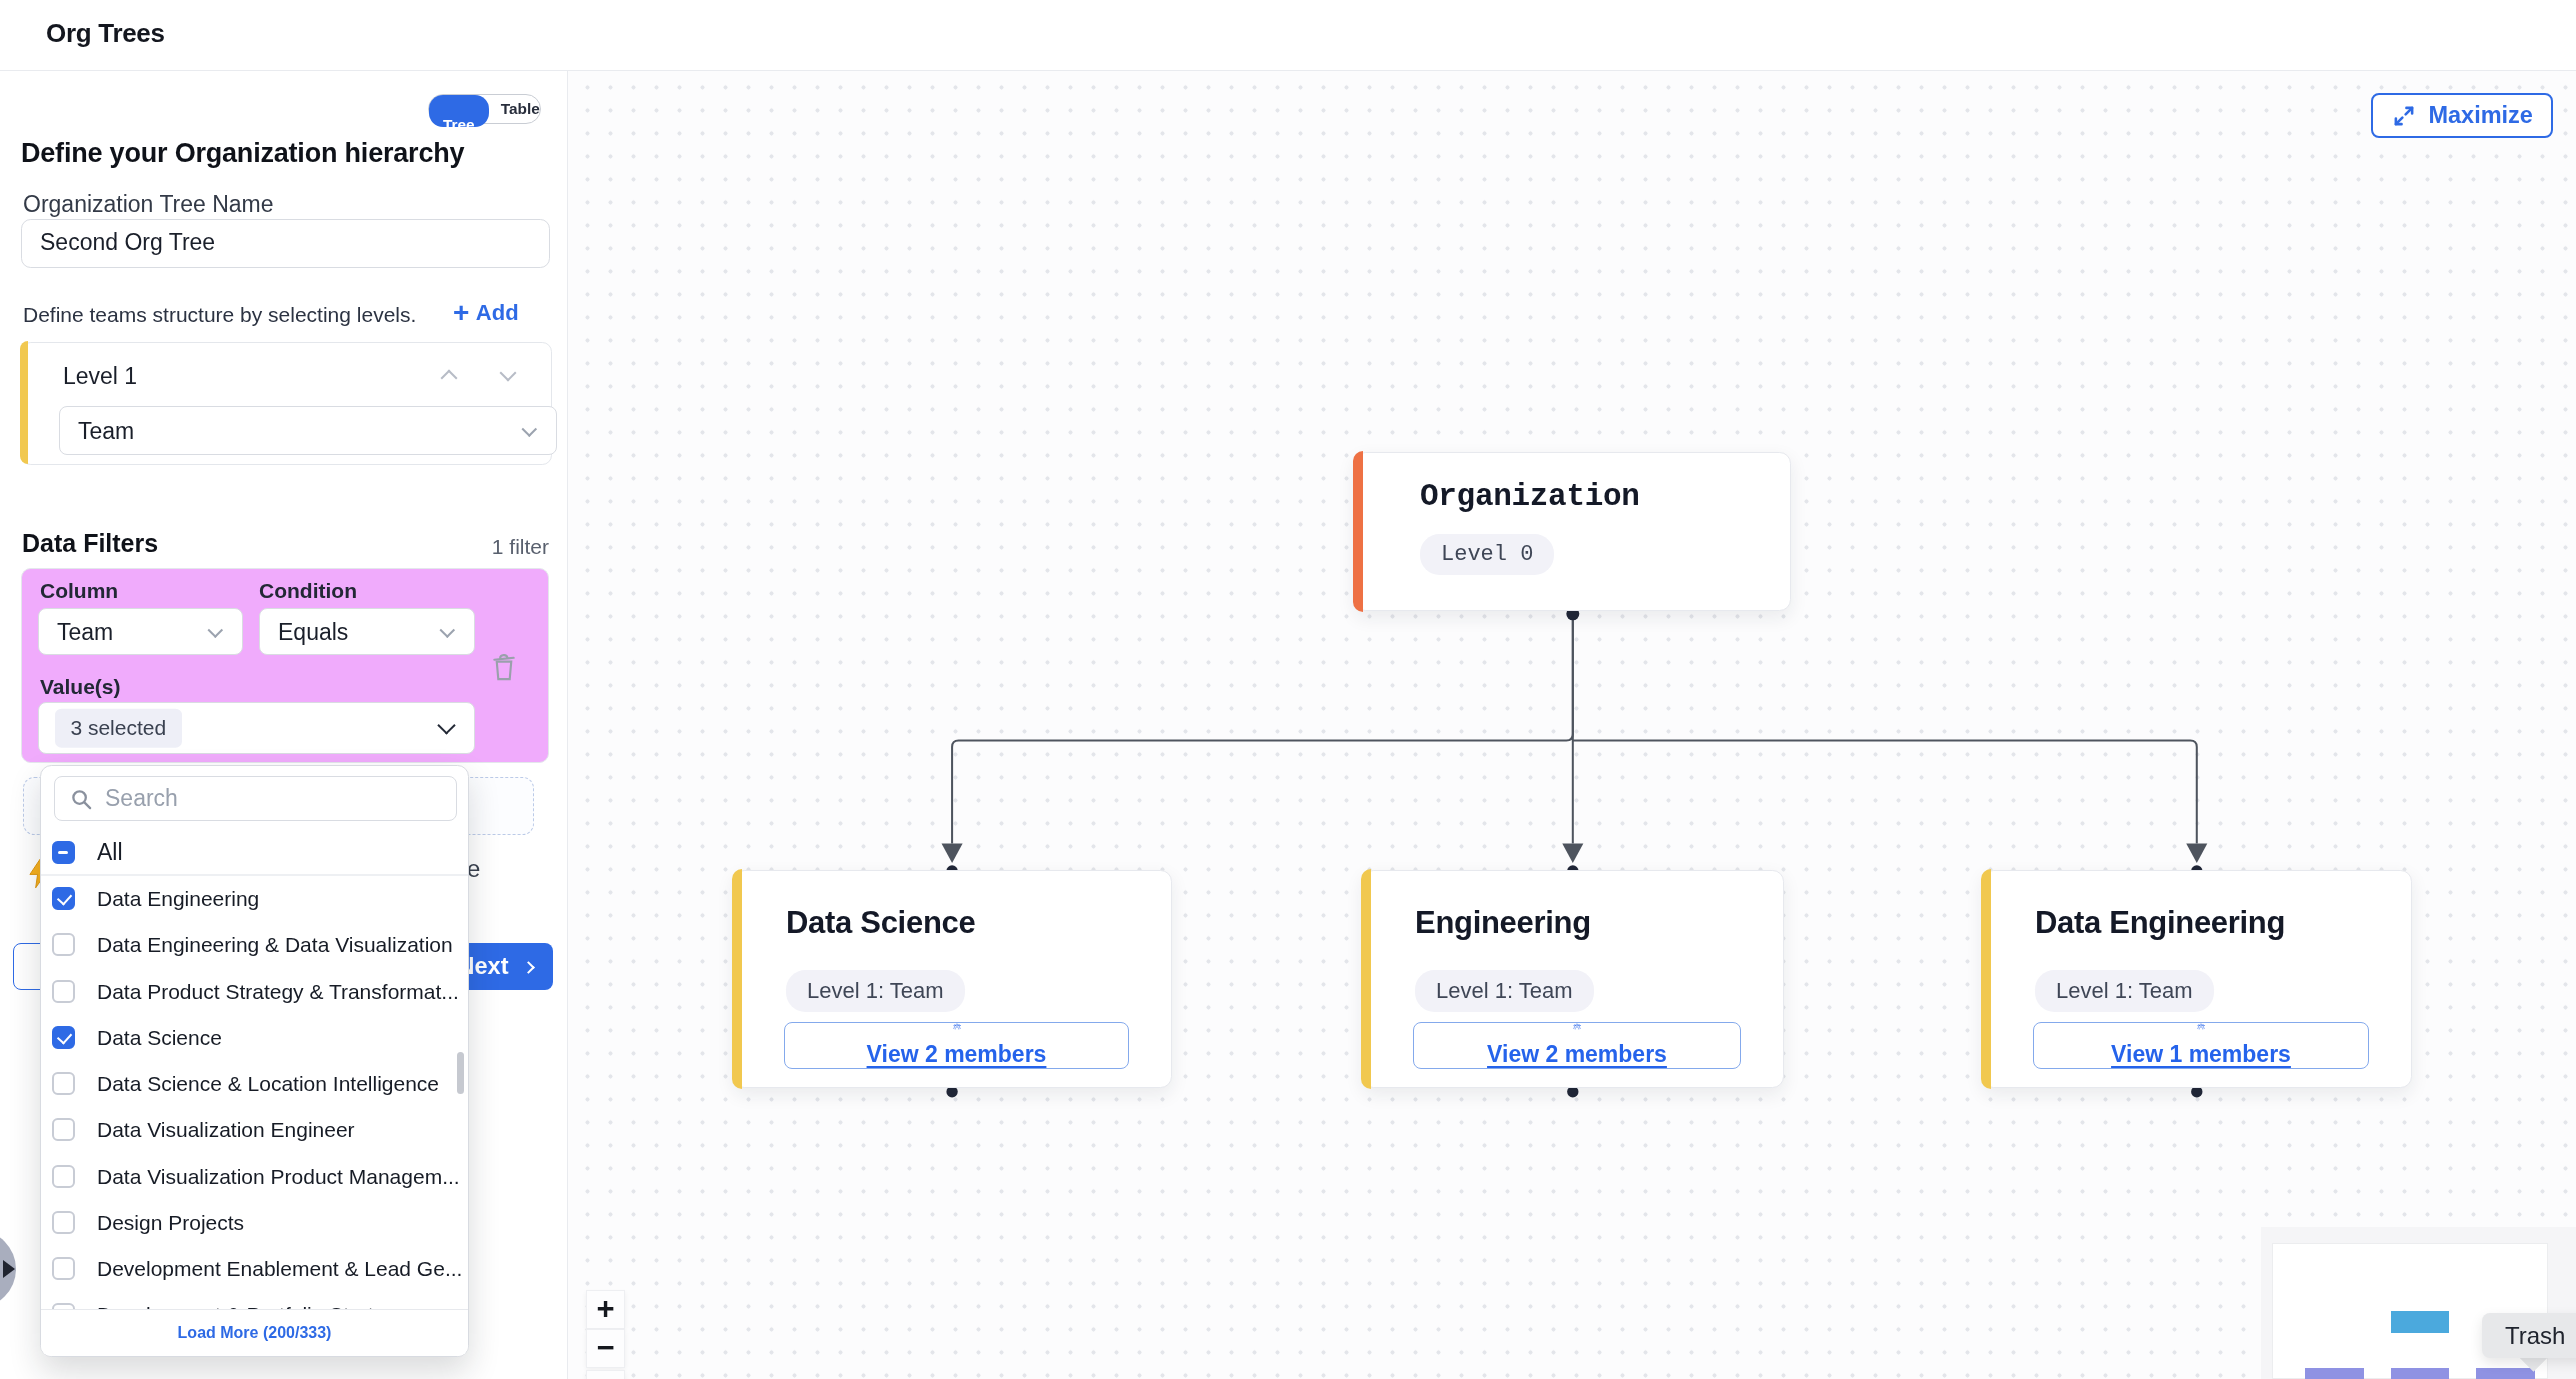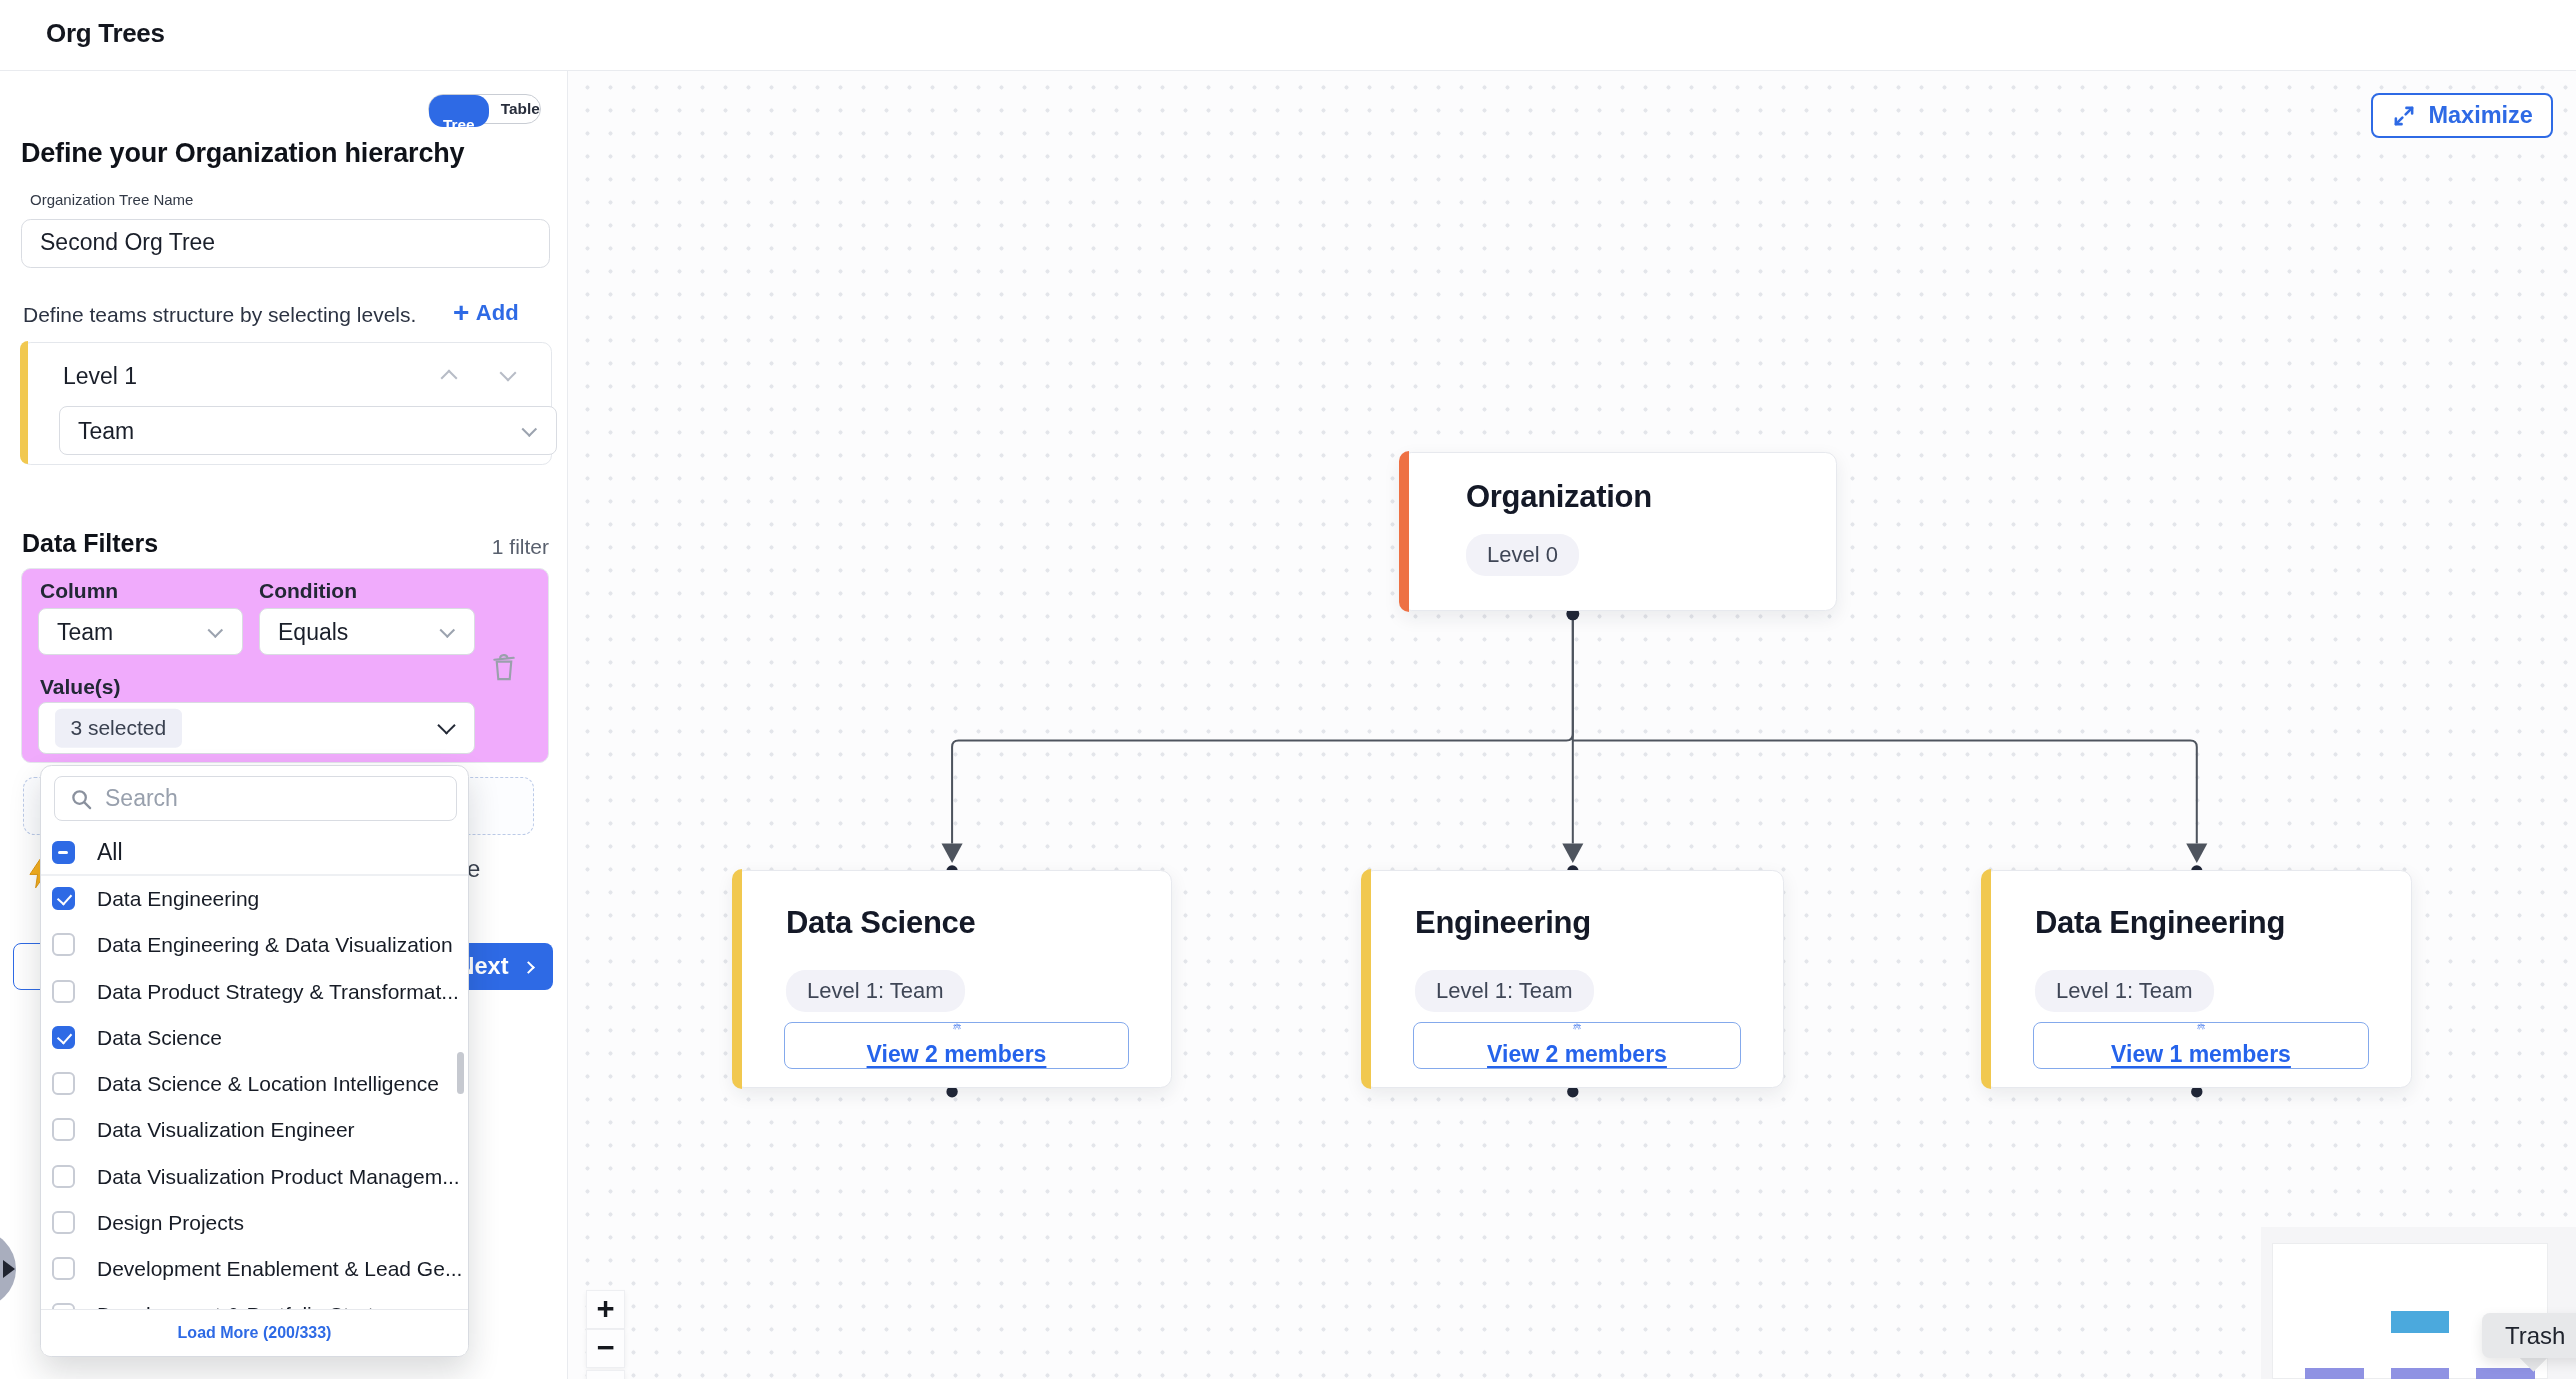--- a/index.html
+++ b/index.html
@@ -18,21 +18,21 @@
     border-right:1.6px solid #E9EBEF; z-index:2; }
 
   .toggle { position:absolute; left:428px; top:23px; width:113px; height:30px;
     border:1.6px solid #C9CDD4; border-radius:16px; background:#fff; display:flex; align-items:stretch; }
   .seg { font-size:15.4px; font-weight:700; line-height:27px; }
   .seg-tree { background:#2E6AE5; color:#fff; border-radius:14px; padding:16px 14px; }
   .seg-table { color:#272D3B; padding:0 12px; }
 
   .h2 { position:absolute; left:21px; top:67px; width:519px; font-size:27px; font-weight:700;
     color:#0F1219; letter-spacing:-0.2px; }
-  .lbl { font-size:15px; color:#333A47;margin-left:7px; }
+  .lbl { font-size:23px; color:#333A47; }
   .tree-name-label { position:absolute; left:23px; top:120px; }
   .text-input { position:absolute; left:21px; top:148px; width:529px; height:49px;
     border:1.6px solid #D9DCE2; border-radius:9.7px; background:#fff; font-size:23px; color:#1A1F2A;
     line-height:45px; padding-left:18px; white-space:nowrap; }
   .hint { position:absolute; left:23px; top:232px; font-size:21px; color:#2C3342; }
   .add-btn { position:absolute; left:453px; top:226px; color:#2E6AE5; display:flex; align-items:center; }
   .add-plus { font-size:28px; font-weight:600; margin-right:6.5px; line-height:32px; }
   .add-label { font-size:22px; font-weight:700; line-height:32px; }
 
   .level-card { position:absolute; left:21px; top:271px; width:531px; height:123px;
@@ -194,21 +194,21 @@
       <polygon points="1994,952 2020,952 2007,976" fill="#4E545E"></polygon>
       <circle cx="1238" cy="669" r="8" fill="#202637"></circle>
       <circle cx="473" cy="986" r="7" fill="#202637"></circle>
       <circle cx="1238" cy="986" r="7" fill="#202637"></circle>
       <circle cx="2007" cy="986" r="7" fill="#202637"></circle>
       <circle cx="473" cy="1258" r="7" fill="#202637"></circle>
       <circle cx="1238" cy="1258" r="7" fill="#202637"></circle>
       <circle cx="2007" cy="1258" r="7" fill="#202637"></circle>
     </svg>
 
-    <div class="node org-node" style="left:832px;top:381px;width:437px;height:159px;">
+    <div class="node org-node" style="left:786px;top:381px;width:437px;height:159px;font-family:Liberation Mono, monospace;">
       <div class="node-accent accent-orange"></div>
       <div class="node-title">Organization</div>
       <div class="node-badge">Level 0</div>
     </div>
 
     <div class="node child" style="left:165px;top:799px;width:439px;height:218px;">
       <div class="node-accent accent-yellow"></div>
       <div class="node-title">Data Science</div>
       <div class="node-badge">Level 1: Team</div>
       <div class="members-btn">

